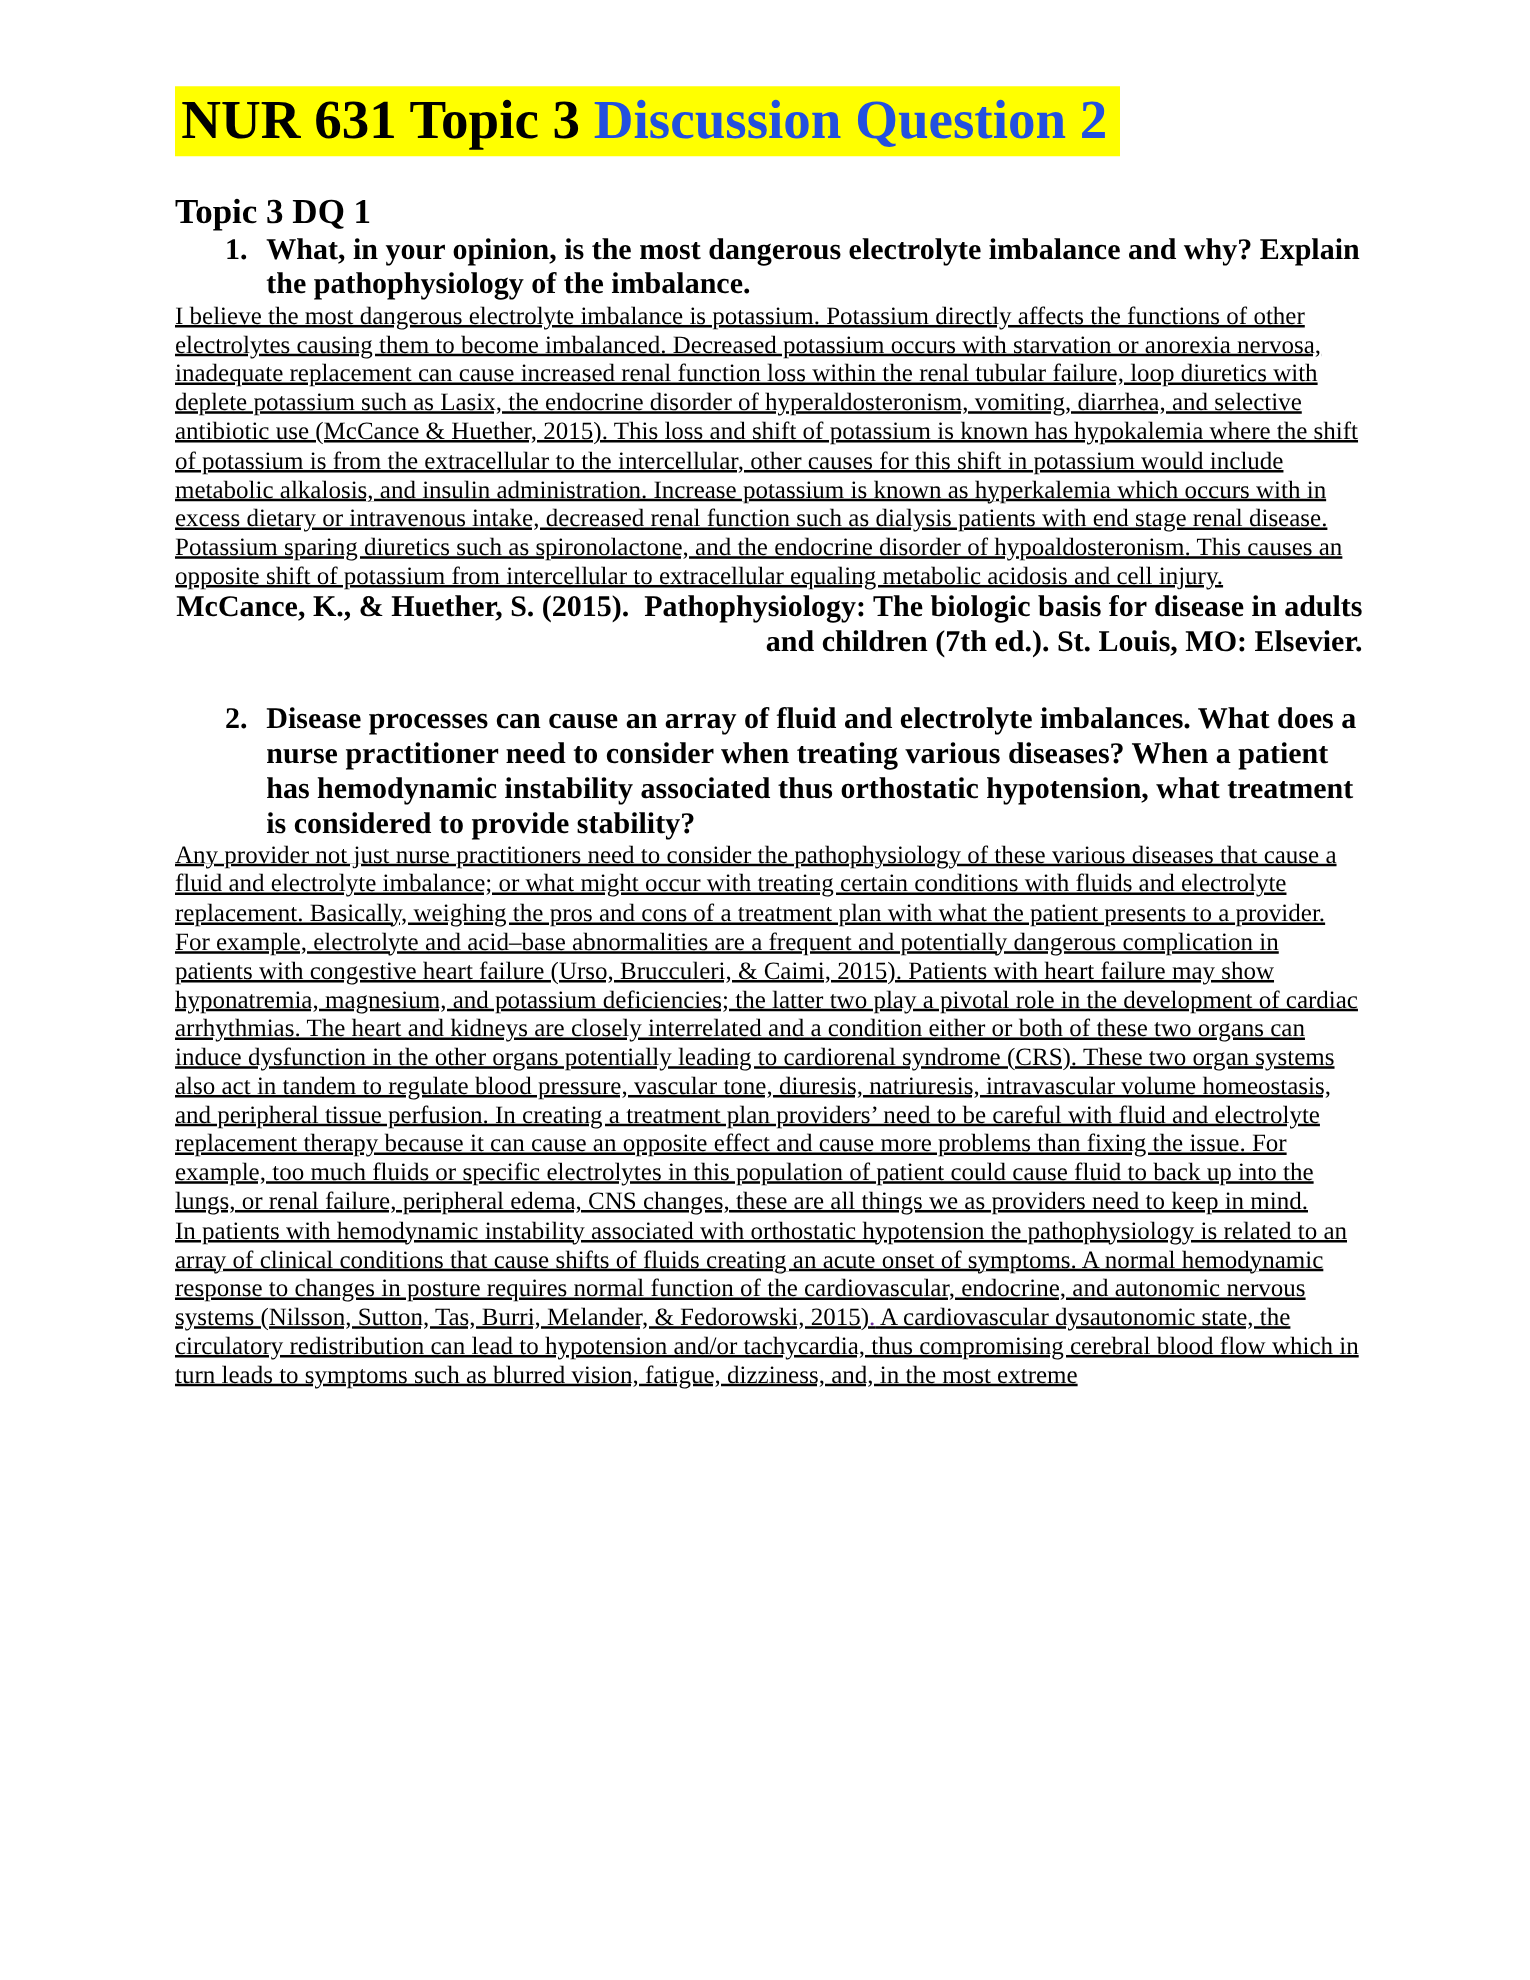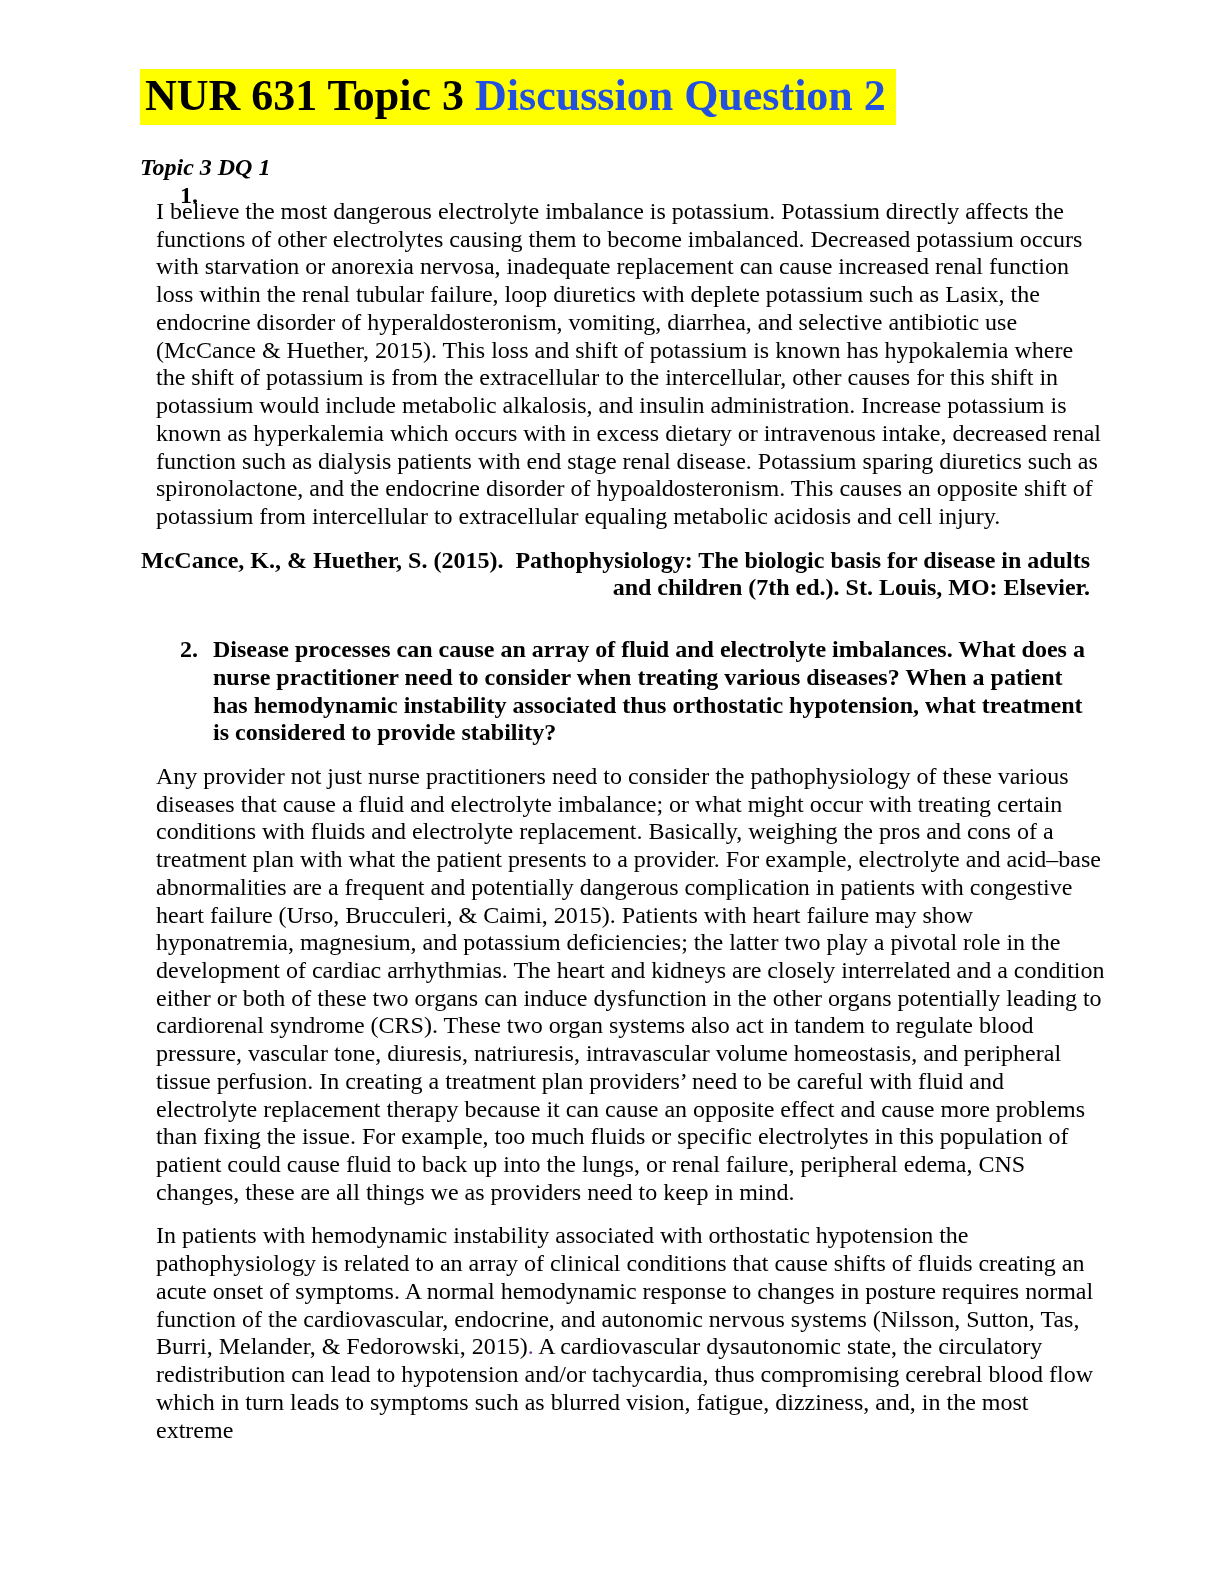--- a/index.html
+++ b/index.html
@@ -29,30 +29,30 @@
   }
   .doc-title .hl {
     background: #ffff00;
     padding: 2px 10px 5px 5px;
   }
   .t-black { color: #000000; }
   .t-blue  { color: #2350df; }
 
   .section-heading {
     margin: 0;
-    font-size: 24px;
+    font-size: 28px;
     font-weight: bold;
     line-height: 1.155;
-    font-style: italic;
   }
   .body-text {
-    margin: 16px;
-    font-size: 24px;
+    margin: 0;
+    font-size: 20px;
     line-height: 1.155;
     width: 950px;
+    text-decoration: underline;
   }
   .bold { font-weight: bold; }
   .ref-entry {
     margin: 0;
     font-size: 24px;
     line-height: 1.155;
     font-weight: bold;
     white-space: pre-wrap;
     width: 950px;
     text-align: right;
@@ -79,20 +79,21 @@
 <body>
 
 <div class="page">
 
   <h1 class="doc-title"><span class="hl"><span class="t-black">NUR 631 Topic 3 </span><span class="t-blue">Discussion Question 2</span></span></h1>
 
   <p class="section-heading">Topic 3 DQ 1</p>
 
   <div class="q-item">
     <span class="q-num">1.</span>
+    <span class="q-text">What, in your opinion, is the most dangerous electrolyte imbalance and why? Explain the pathophysiology of the imbalance.</span>
   </div>
 
   <p class="body-text">I believe the most dangerous electrolyte imbalance is potassium. Potassium directly affects the functions of other electrolytes causing them to become imbalanced. Decreased potassium occurs with starvation or anorexia nervosa, inadequate replacement can cause increased renal function loss within the renal tubular failure, loop diuretics with deplete potassium such as Lasix, the endocrine disorder of hyperaldosteronism, vomiting, diarrhea, and selective antibiotic use (McCance &amp; Huether, 2015). This loss and shift of potassium is known has hypokalemia where the shift of potassium is from the extracellular to the intercellular, other causes for this shift in potassium would include metabolic alkalosis, and insulin administration. Increase potassium is known as hyperkalemia which occurs with in excess dietary or intravenous intake, decreased renal function such as dialysis patients with end stage renal disease. Potassium sparing diuretics such as spironolactone, and the endocrine disorder of hypoaldosteronism. This causes an opposite shift of potassium from intercellular to extracellular equaling metabolic acidosis and cell injury.</p>
 
 
   <p class="ref-entry">McCance, K., &amp; Huether, S. (2015).  Pathophysiology: The biologic basis for disease in adults and children (7th ed.). St. Louis, MO: Elsevier.</p>
 
   <div class="q-item q2">
     <span class="q-num">2.</span>
     <span class="q-text">Disease processes can cause an array of fluid and electrolyte imbalances. What does a nurse practitioner need to consider when treating various diseases? When a patient has hemodynamic instability associated thus orthostatic hypotension, what treatment is considered to provide stability?</span>

